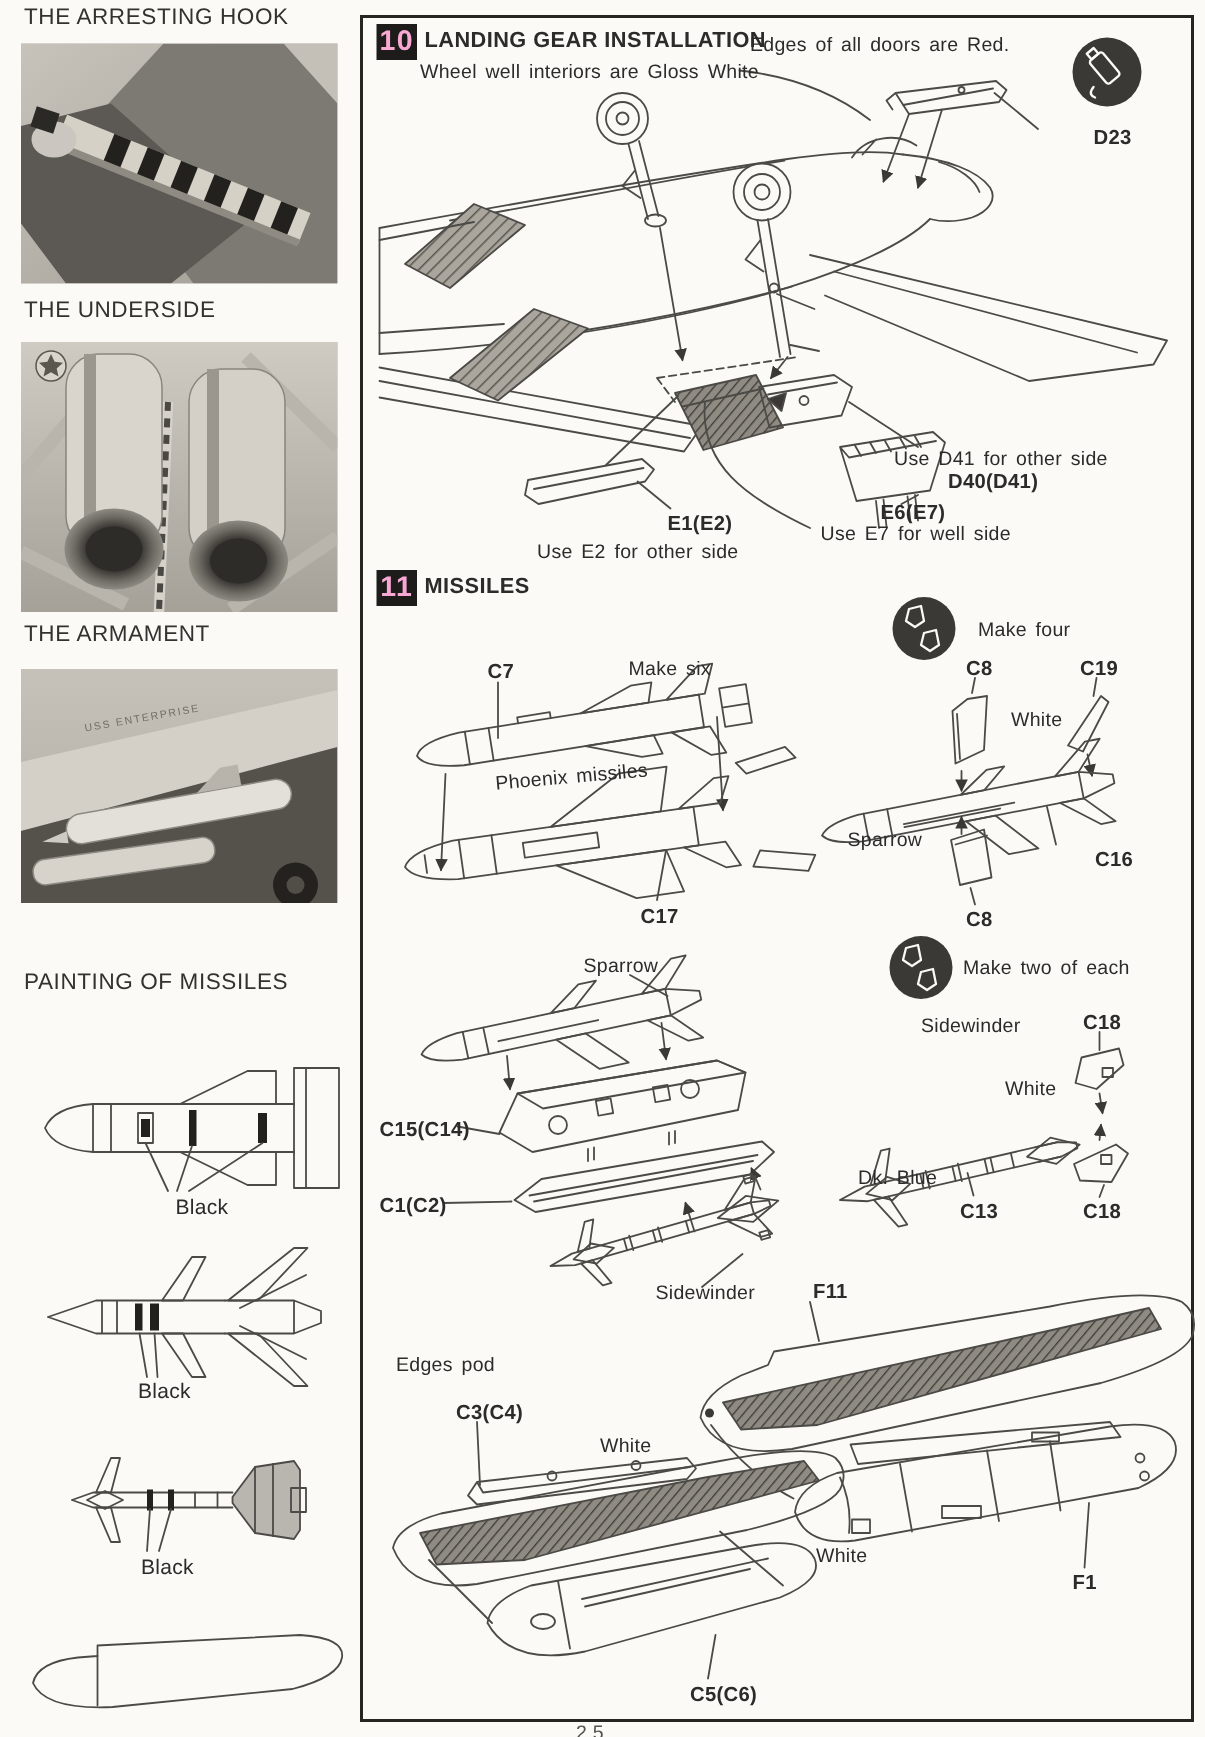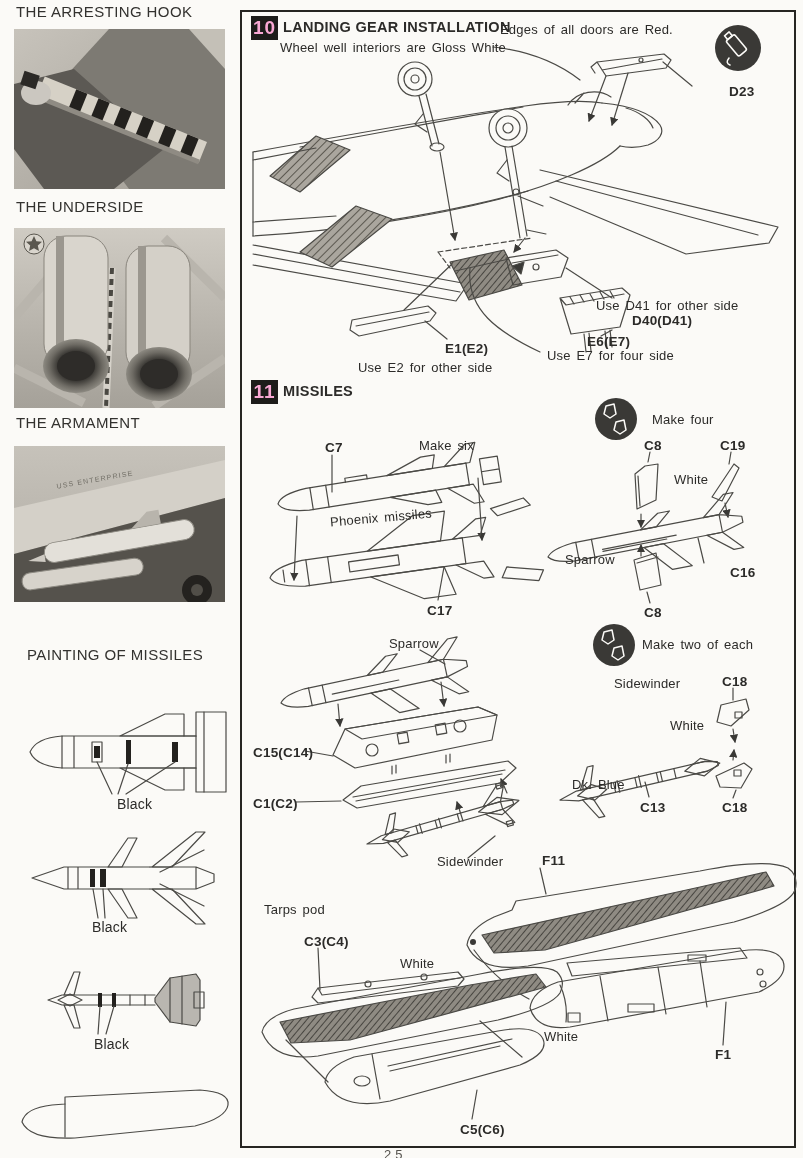--- a/index.html
+++ b/index.html
@@ -21,21 +21,21 @@
   .overlay { position:absolute; left:0; top:0; pointer-events:none; }
   .marking { position:absolute; font-size:7px; letter-spacing:1.2px; color:#716e66; transform:rotate(-10deg); white-space:nowrap; }
   .pagenum { position:absolute; left:384px; top:1147px; font-size:13px; letter-spacing:4px; color:#55534e; }
 </style>
 </head>
 <body>
 
 <h2 class="hdr" style="left:16px; top:3px;">THE ARRESTING HOOK</h2>
 <h2 class="hdr" style="left:16px; top:198px;">THE UNDERSIDE</h2>
 <h2 class="hdr" style="left:16px; top:414px;">THE ARMAMENT</h2>
-<h2 class="hdr" style="left:16px; top:646px;margin-left:11px;">PAINTING OF MISSILES</h2>
+<h2 class="hdr" style="left:16px; top:646px;">PAINTING OF MISSILES</h2>
 
 <div class="photo" style="left:14px; top:29px; height:160px;">
   <svg width="211" height="160" viewBox="0 0 211 160">
     <defs>
       <linearGradient id="p1g" x1="0" y1="0" x2="1" y2="1">
         <stop offset="0" stop-color="#c7c3bb"></stop>
           <stop offset="1" stop-color="#a19d95"></stop>
       </linearGradient>
     </defs>
     <rect width="211" height="160" fill="url(#p1g)"></rect>
@@ -395,21 +395,21 @@
 </svg>
 
 <div class="stepnum" style="left:251px; top:16px;">10</div>
 <span class="steptitle" style="left:283px; top:19px;">LANDING GEAR INSTALLATION</span>
 <span class="lbl" style="left:500px; top:22px;">Edges of all doors are Red.</span>
 <span class="lbl" style="left:280px; top:40px;">Wheel well interiors are Gloss White</span>
 <span class="lbl b" style="left:693px; top:84px;padding-left:36px;">D23</span>
 <span class="lbl" style="left:596px; top:298px;">Use D41 for other side</span>
 <span class="lbl b" style="left:632px; top:313px;">D40(D41)</span>
 <span class="lbl b" style="left:587px; top:334px;">E6(E7)</span>
-<span class="lbl" style="left:547px; top:348px;">Use E7 for four side</span>
+<span class="lbl" style="left:547px; top:348px;">Use E7 for well side</span>
 <span class="lbl b" style="left:445px; top:341px;">E1(E2)</span>
 <span class="lbl" style="left:358px; top:360px;">Use E2 for other side</span>
 
 <div class="stepnum" style="left:251px; top:380px;">11</div>
 <span class="steptitle" style="left:283px; top:383px;">MISSILES</span>
 
 <span class="lbl b" style="left:325px; top:440px;">C7</span>
 <span class="lbl" style="left:419px; top:438px;">Make six</span>
 <span class="lbl" style="left:330px; top:510px; transform:rotate(-5deg);">Phoenix missiles</span>
 <span class="lbl b" style="left:427px; top:603px;">C17</span>
@@ -429,21 +429,21 @@
 
 <span class="lbl" style="left:642px; top:637px;">Make two of each</span>
 <span class="lbl" style="left:614px; top:676px;">Sidewinder</span>
 <span class="lbl b" style="left:722px; top:674px;">C18</span>
 <span class="lbl" style="left:670px; top:718px;">White</span>
 <span class="lbl" style="left:572px; top:777px;">Dk. Blue</span>
 <span class="lbl b" style="left:640px; top:800px;">C13</span>
 <span class="lbl b" style="left:722px; top:800px;">C18</span>
 
 <span class="lbl b" style="left:530px; top:853px;margin-left:12px;">F11</span>
-<span class="lbl" style="left:264px; top:902px;">Tarps pod</span>
+<span class="lbl" style="left:264px; top:902px;">Edges pod</span>
 <span class="lbl b" style="left:304px; top:934px;">C3(C4)</span>
 <span class="lbl" style="left:400px; top:956px;">White</span>
 <span class="lbl" style="left:544px; top:1029px;">White</span>
 <span class="lbl b" style="left:715px; top:1047px;">F1</span>
 <span class="lbl b" style="left:460px; top:1122px;">C5(C6)</span>
 
 <span class="lbl" style="left:117px; top:796px; font-size:14px;">Black</span>
 <span class="lbl" style="left:92px; top:919px; font-size:14px;">Black</span>
 <span class="lbl" style="left:94px; top:1036px; font-size:14px;">Black</span>
 

